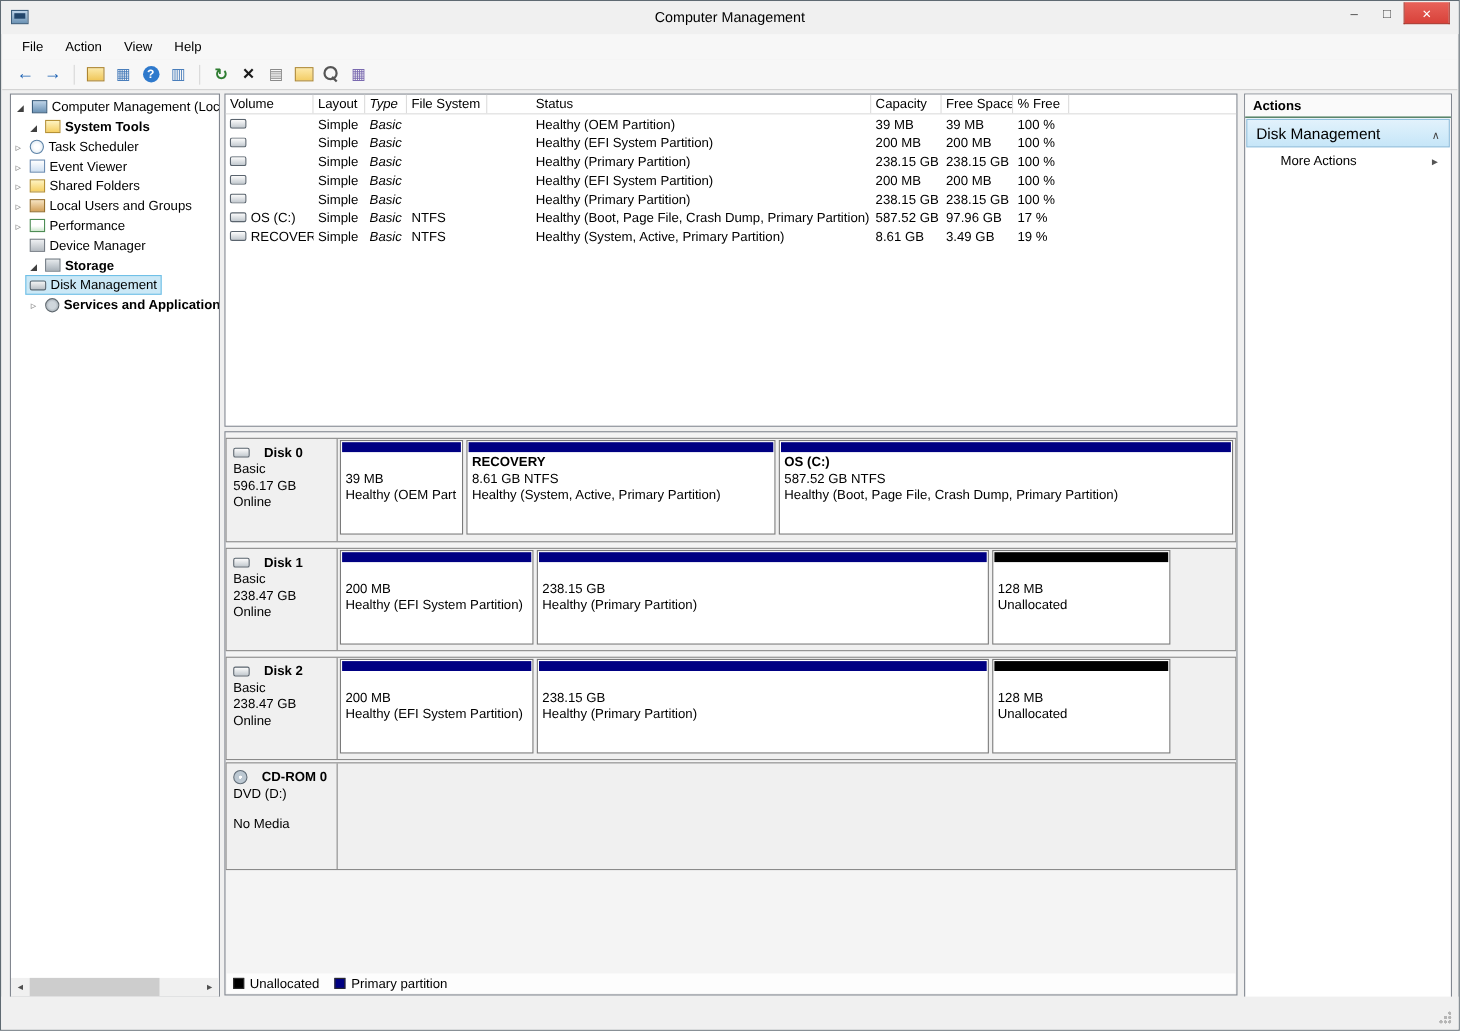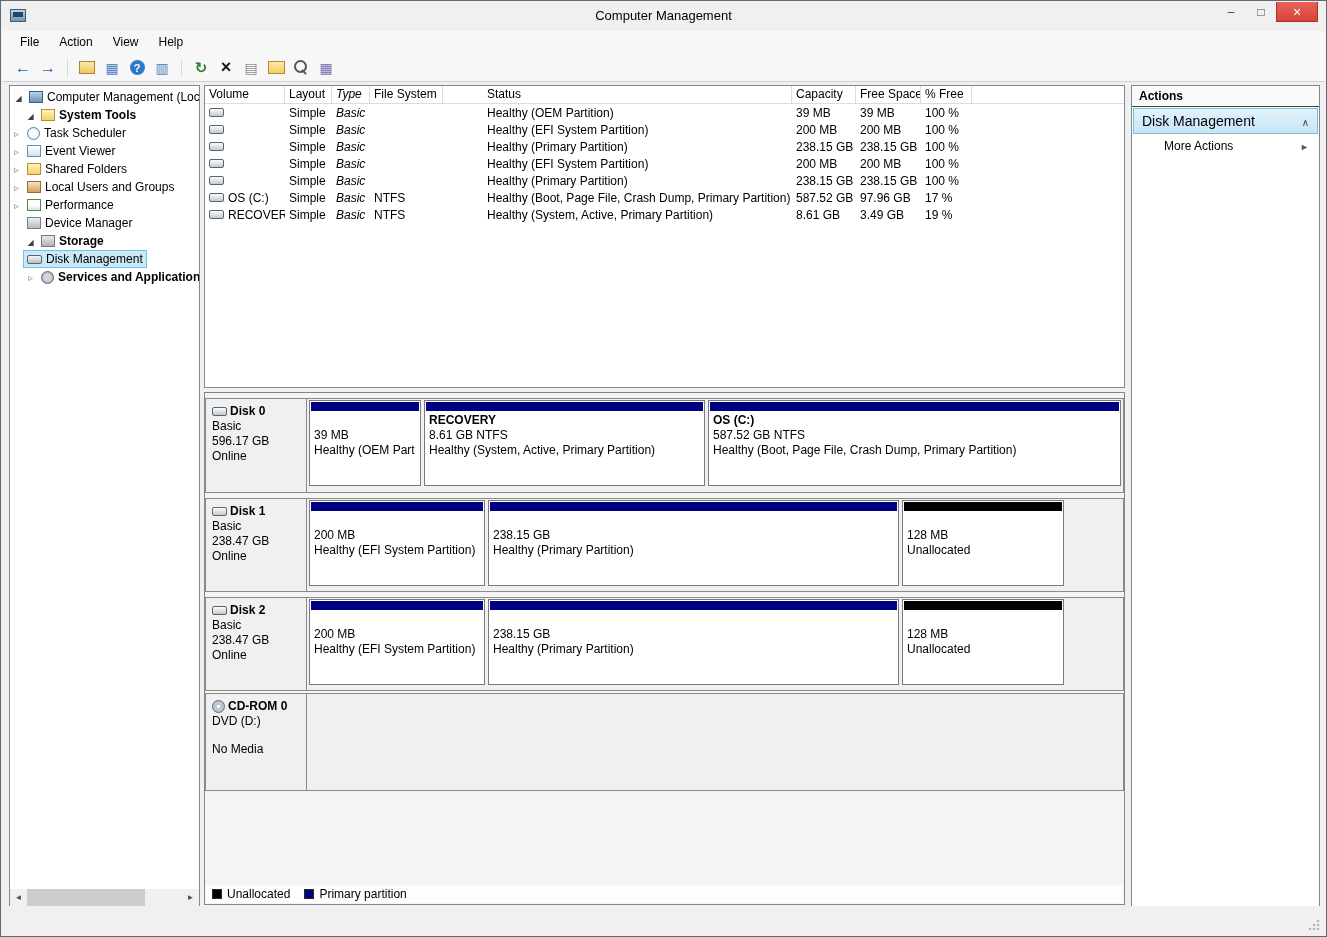--- a/index.html
+++ b/index.html
@@ -75,21 +75,21 @@
   .vt-row { display:flex; height:17px; align-items:center; cursor:default; }
   .vc { padding:0 4px; white-space:nowrap; overflow:hidden; }
   .vc.vol { display:flex; align-items:center; gap:4px; }
   .drive-ico { width:15px; height:9px; border-radius:2px; background:linear-gradient(#fcfcfc,#c2c9cf); border:1px solid #5a646e; display:inline-block; flex:none; }
   .cd-ico { width:13px; height:13px; border-radius:50%; background:radial-gradient(circle,#ffffff 0 18%,#bcc8d2 20% 60%,#8fa0ae 100%); border:1px solid #5f6b76; display:inline-block; flex:none; }
 
   
   .graphic-panel { position:absolute; left:203px; top:391px; width:921px; height:513px; background:#f4f4f4; border:1px solid #828790; }
   .disk-row { position:absolute; left:0; right:0; border:1px solid #8a8a8a; background:#f0f0f0; display:flex; }
   .disk-info { width:101px; flex:none; border-right:1px solid #8a8a8a; padding:4px 6px; line-height:15px; }
-  .di-name { font-weight:bold; display:flex; align-items:center; gap:3px; height:16px; }
+  .di-name { font-weight:bold; display:flex; align-items:center; gap:13px; height:16px; }
   .di-spacer { height:13px; }
   .parts { flex:1; padding:1px 2px; display:flex; gap:3px; }
   .part { border:1px solid #7a7a7a; background:#fff; height:86px; padding:1px 4px 0 4px; line-height:15px; overflow:hidden; flex:none; }
   .pbar { height:9px; margin:0 -3px 2px -3px; background:#000082; }
   .pbar.unalloc { background:#000000; }
   .ptitle { font-weight:bold; height:15px; white-space:nowrap; }
   .pline { height:15px; white-space:nowrap; }
   .legend { position:absolute; left:1px; right:1px; bottom:1px; height:18px; background:#fdfdfd; display:flex; align-items:center; gap:14px; padding-left:6px; }
   .lg-item { display:flex; align-items:center; gap:5px; }
   .lg-sq { width:10px; height:10px; border:1px solid #2a2a2a; }

